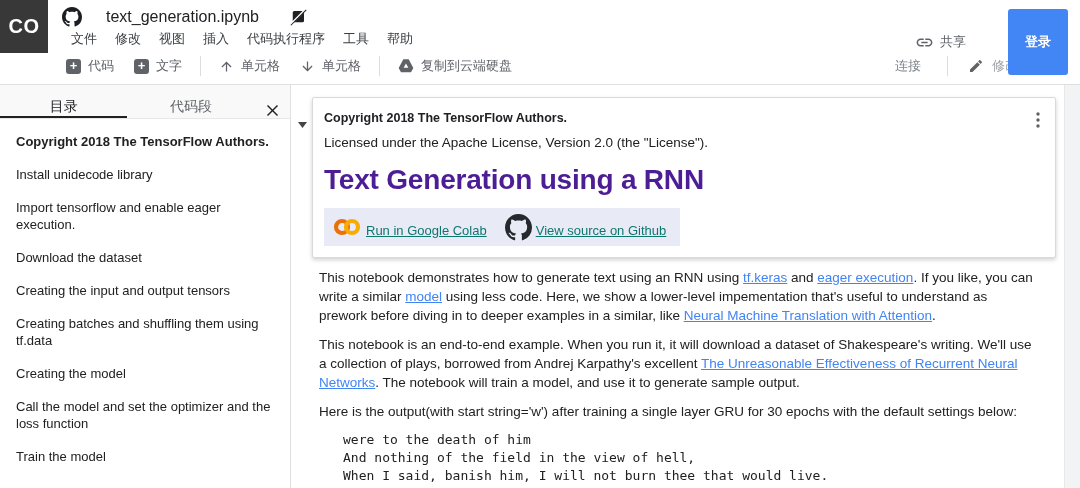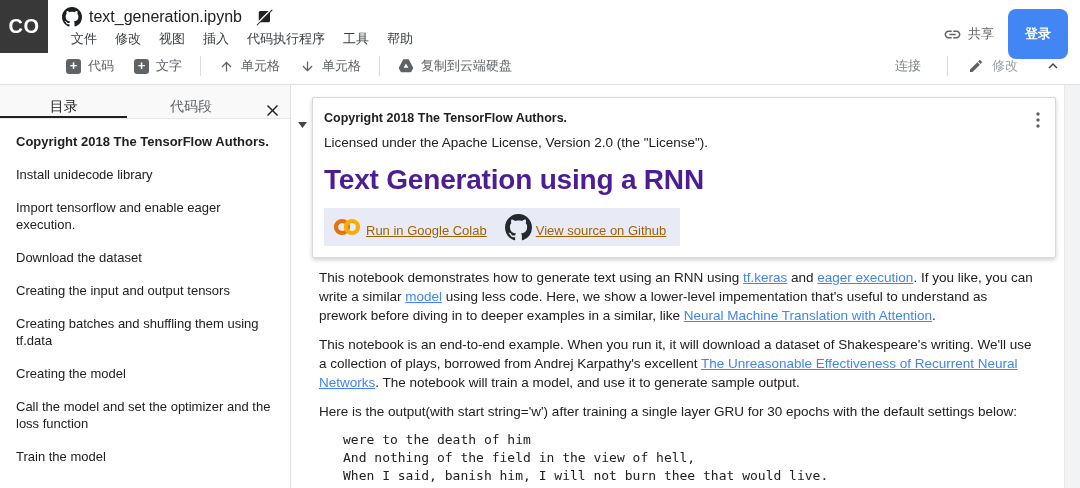--- a/index.html
+++ b/index.html
@@ -9,30 +9,31 @@
     font-family: "Liberation Sans", "DejaVu Sans", sans-serif; color: #202124; background: #fff;
   }
 
   
   .header { height: 48px; position: relative; padding-left: 62px; }
   .logo {
     position: absolute; left: 0; top: 0; width: 48px; height: 53px; background: #383838;
     color: #fff; font-weight: bold; font-size: 20px; letter-spacing: 0.5px;
     display: flex; align-items: center; justify-content: center; z-index: 6; cursor: pointer;
   }
-  .title-row { display: flex; align-items: center; gap: 7px; padding-top: 7px; height: 27px; }
+  .title-row { display: flex; align-items: center; gap: 24px; padding-top: 7px; height: 27px; }
   .nb-title { font-size: 16px; color: #202124; }
   .menu-row { display: flex; margin-top: 1px; }
   .menu-item { font-size: 13px; color: #3c4043; padding: 2px 9px; cursor: pointer; }
   .header-right { position: absolute; right: 12px; top: 9px; display: flex; align-items: center; gap: 8px; }
   .share-btn { display: flex; align-items: center; gap: 6px; font-size: 13px; color: #5f6368; padding: 4px 6px; cursor: pointer; }
   .signin-btn {
     background: #4285f4; color: #fff; font-size: 13px; font-weight: bold;
-    padding: 16px 17px; border: none; border-radius: 8px; cursor: pointer;
+    padding: 24px 17px; border: none; border-radius: 3px; cursor: pointer;
     font-family: inherit;
+    margin-left: 28px;
   }
 
   
   .toolbar {
     height: 37px; border-bottom: 1px solid #e0e0e0;
     display: flex; align-items: center; padding: 0 14px 0 56px;
     color: #5f6368; font-size: 13px;
   }
   .tbtn { display: flex; align-items: center; gap: 7px; padding: 0 10px; height: 100%; cursor: pointer; white-space: nowrap; }
   .plusbox {
@@ -70,21 +71,21 @@
     padding: 13px 16px 14px 11px;
   }
   .kebab { position: absolute; top: 12px; right: 13px; cursor: pointer; padding: 2px; }
   .copyright { font-size: 12.5px; font-weight: bold; color: #202124; }
   .license { font-size: 13.5px; color: #202124; margin-top: 10px; }
   .cell-h1 { font-size: 28px; font-weight: bold; color: #4c1d95; margin-top: 14px; letter-spacing: -0.2px; }
   .badges {
     margin-top: 12px; background: #e8eaf6; display: inline-flex; align-items: center;
     padding: 4px 14px 4px 8px; gap: 4px; height: 38px;
   }
-  .badge-link { font-size: 13px; color: #a16207; text-decoration: underline; cursor: pointer; align-self: flex-end; margin-bottom: 4px; }
+  .badge-link { font-size: 13px; color: #0f766e; text-decoration: underline; cursor: pointer; align-self: flex-end; margin-bottom: 4px; }
   .badge-sep { width: 10px; }
 
   .cell2 { padding: 10px 22px 0 7px; }
   .para { font-size: 13.5px; line-height: 19px; color: #212121; margin-bottom: 10px; }
   .nb-link { color: #4184f3; text-decoration: underline; cursor: pointer; }
   .outputs {
     font-family: "DejaVu Sans Mono", "Liberation Mono", monospace;
     font-size: 13px; line-height: 18px; color: #212121;
     margin: 8px 0 0 24px; white-space: pre;
   }

